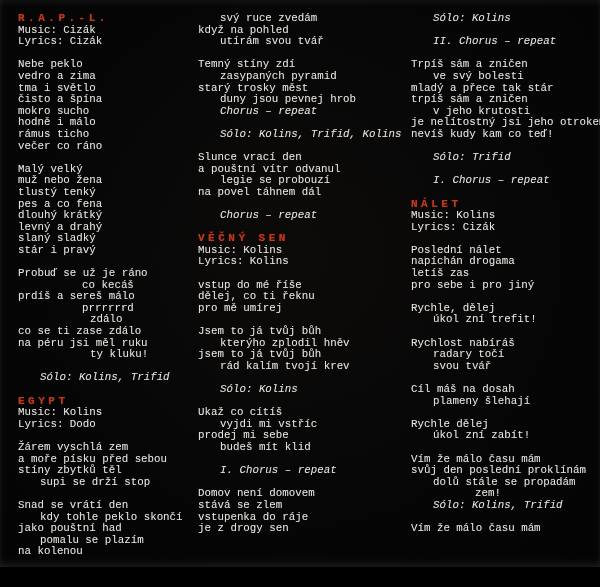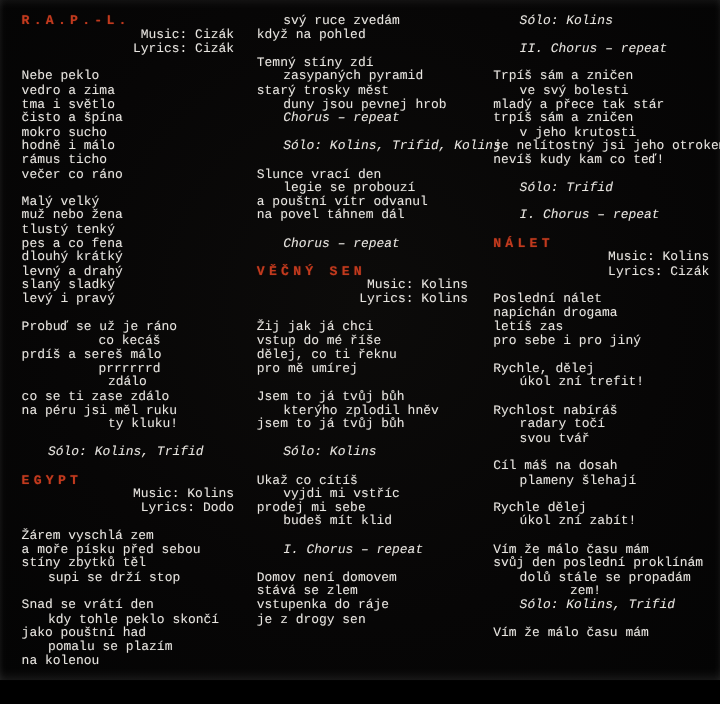--- a/index.html
+++ b/index.html
@@ -14,29 +14,29 @@
   .page::after{
     content:"";position:absolute;inset:0;pointer-events:none;
     box-shadow:
       inset 0 5px 7px -3px rgba(255,255,255,.07),
       inset 0 -7px 9px -4px rgba(255,255,255,.10),
       inset 5px 0 7px -4px rgba(255,255,255,.05),
       inset -5px 0 7px -4px rgba(255,255,255,.04);
   }
   .col{position:absolute;top:13px;}
   .c1{left:18px;width:177px;}
-  .c2{left:214px;width:176px;}
+  .c2{left:198px;width:176px;}
   .c3{left:411px;width:180px;}
   .heading{
     color:var(--accent,#c23a1e);font-weight:bold;font-size:11px;
     letter-spacing:3.5px;margin:11.6px 0 0 0;line-height:11.6px;
     text-shadow:0 0 1px rgba(194,58,30,.55);
   }
   .heading.first{margin-top:0;}
-  .credits{text-align:right;margin:0 0 11.6px 0;}
+  .credits{text-align:left;margin:0 0 11.6px 0;}
   .stanza,.note{margin:0 0 11.6px 0;}
   .line,.credit-line{white-space:nowrap;text-shadow:0 0 1px rgba(255,255,255,.18);}
   .it{font-style:italic;}
   .i1{padding-left:22px;}
   .i2{padding-left:64px;}
   .i3{padding-left:72px;}
 </style>
 </head>
 <body>
 
@@ -59,21 +59,21 @@
       <div class="line">večer co ráno</div>
     </div>
     <div class="stanza">
       <div class="line">Malý velký</div>
       <div class="line">muž nebo žena</div>
       <div class="line">tlustý tenký</div>
       <div class="line">pes a co fena</div>
       <div class="line">dlouhý krátký</div>
       <div class="line">levný a drahý</div>
       <div class="line">slaný sladký</div>
-      <div class="line">levý i pravý</div>
+      <div class="line">stár i pravý</div>
     </div>
     <div class="stanza">
       <div class="line">Probuď se už je ráno</div>
       <div class="line i2">co kecáš</div>
       <div class="line">prdíš a sereš málo</div>
       <div class="line i2">prrrrrrd</div>
       <div class="line i3">zdálo</div>
       <div class="line">co se ti zase zdálo</div>
       <div class="line">na péru jsi měl ruku</div>
       <div class="line i3">ty kluku!</div>
@@ -98,55 +98,56 @@
       <div class="line">jako pouštní had</div>
       <div class="line i1">pomalu se plazím</div>
       <div class="line">na kolenou</div>
     </div>
   </div>
 
   <div class="col c2">
     <div class="stanza">
       <div class="line i1">svý ruce zvedám</div>
       <div class="line">když na pohled</div>
+      <div class="line i1">utírám svou tvář</div>
     </div>
     <div class="stanza">
       <div class="line">Temný stíny zdí</div>
       <div class="line i1">zasypaných pyramid</div>
       <div class="line">starý trosky měst</div>
       <div class="line i1">duny jsou pevnej hrob</div>
       <div class="line i1 it">Chorus – repeat</div>
     </div>
     <div class="note">
       <div class="line i1 it">Sólo: Kolins, Trifid, Kolins</div>
     </div>
     <div class="stanza">
       <div class="line">Slunce vrací den</div>
+      <div class="line">a pouštní vítr odvanul</div>
       <div class="line i1">legie se probouzí</div>
-      <div class="line">a pouštní vítr odvanul</div>
       <div class="line">na povel táhnem dál</div>
     </div>
     <div class="note">
       <div class="line i1 it">Chorus – repeat</div>
     </div>
     <div class="heading">VĚČNÝ SEN</div>
     <div class="credits">
       <div class="credit-line">Music: Kolins</div>
       <div class="credit-line">Lyrics: Kolins</div>
     </div>
     <div class="stanza">
-      <div class="line">Žij jak já chci</div>
       <div class="line">vstup do mé říše</div>
       <div class="line">dělej, co ti řeknu</div>
       <div class="line">pro mě umírej</div>
     </div>
     <div class="stanza">
       <div class="line">Jsem to já tvůj bůh</div>
       <div class="line i1">kterýho zplodil hněv</div>
       <div class="line">jsem to já tvůj bůh</div>
+      <div class="line i1">rád kalím tvojí krev</div>
     </div>
     <div class="note">
       <div class="line i1 it">Sólo: Kolins</div>
     </div>
     <div class="stanza">
       <div class="line">Ukaž co cítíš</div>
       <div class="line i1">vyjdi mi vstříc</div>
       <div class="line">prodej mi sebe</div>
       <div class="line i1">budeš mít klid</div>
     </div>

